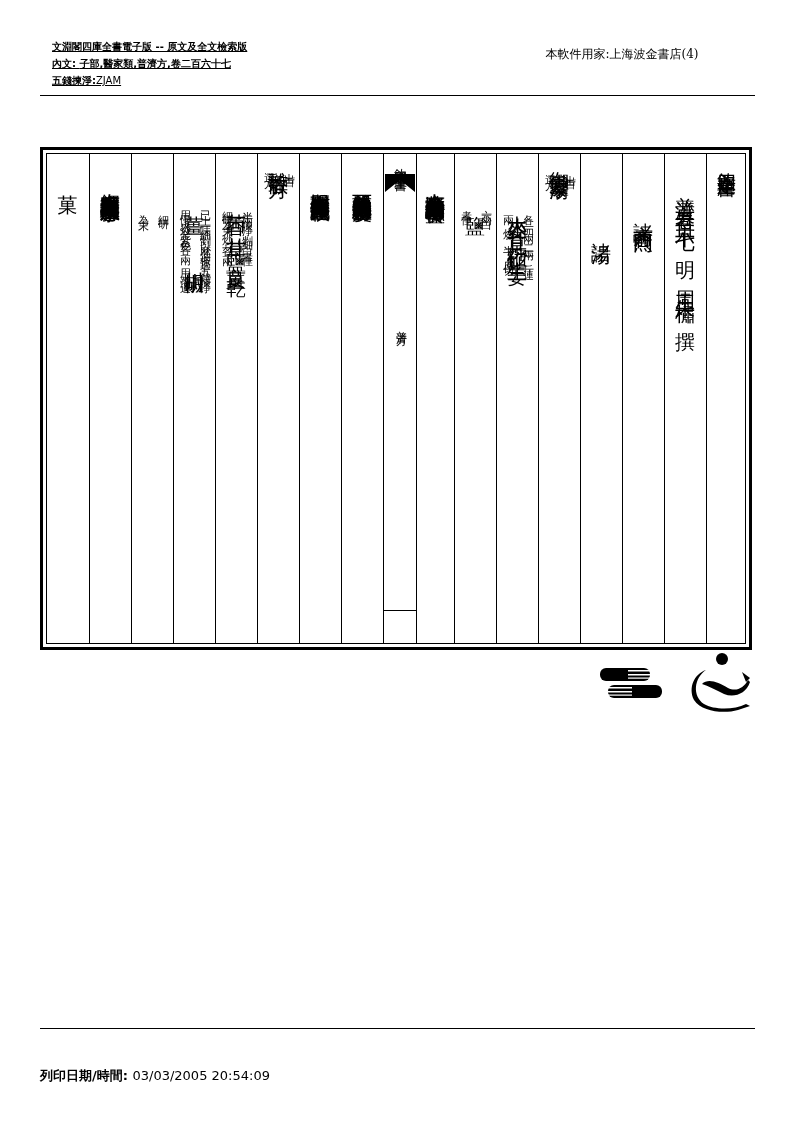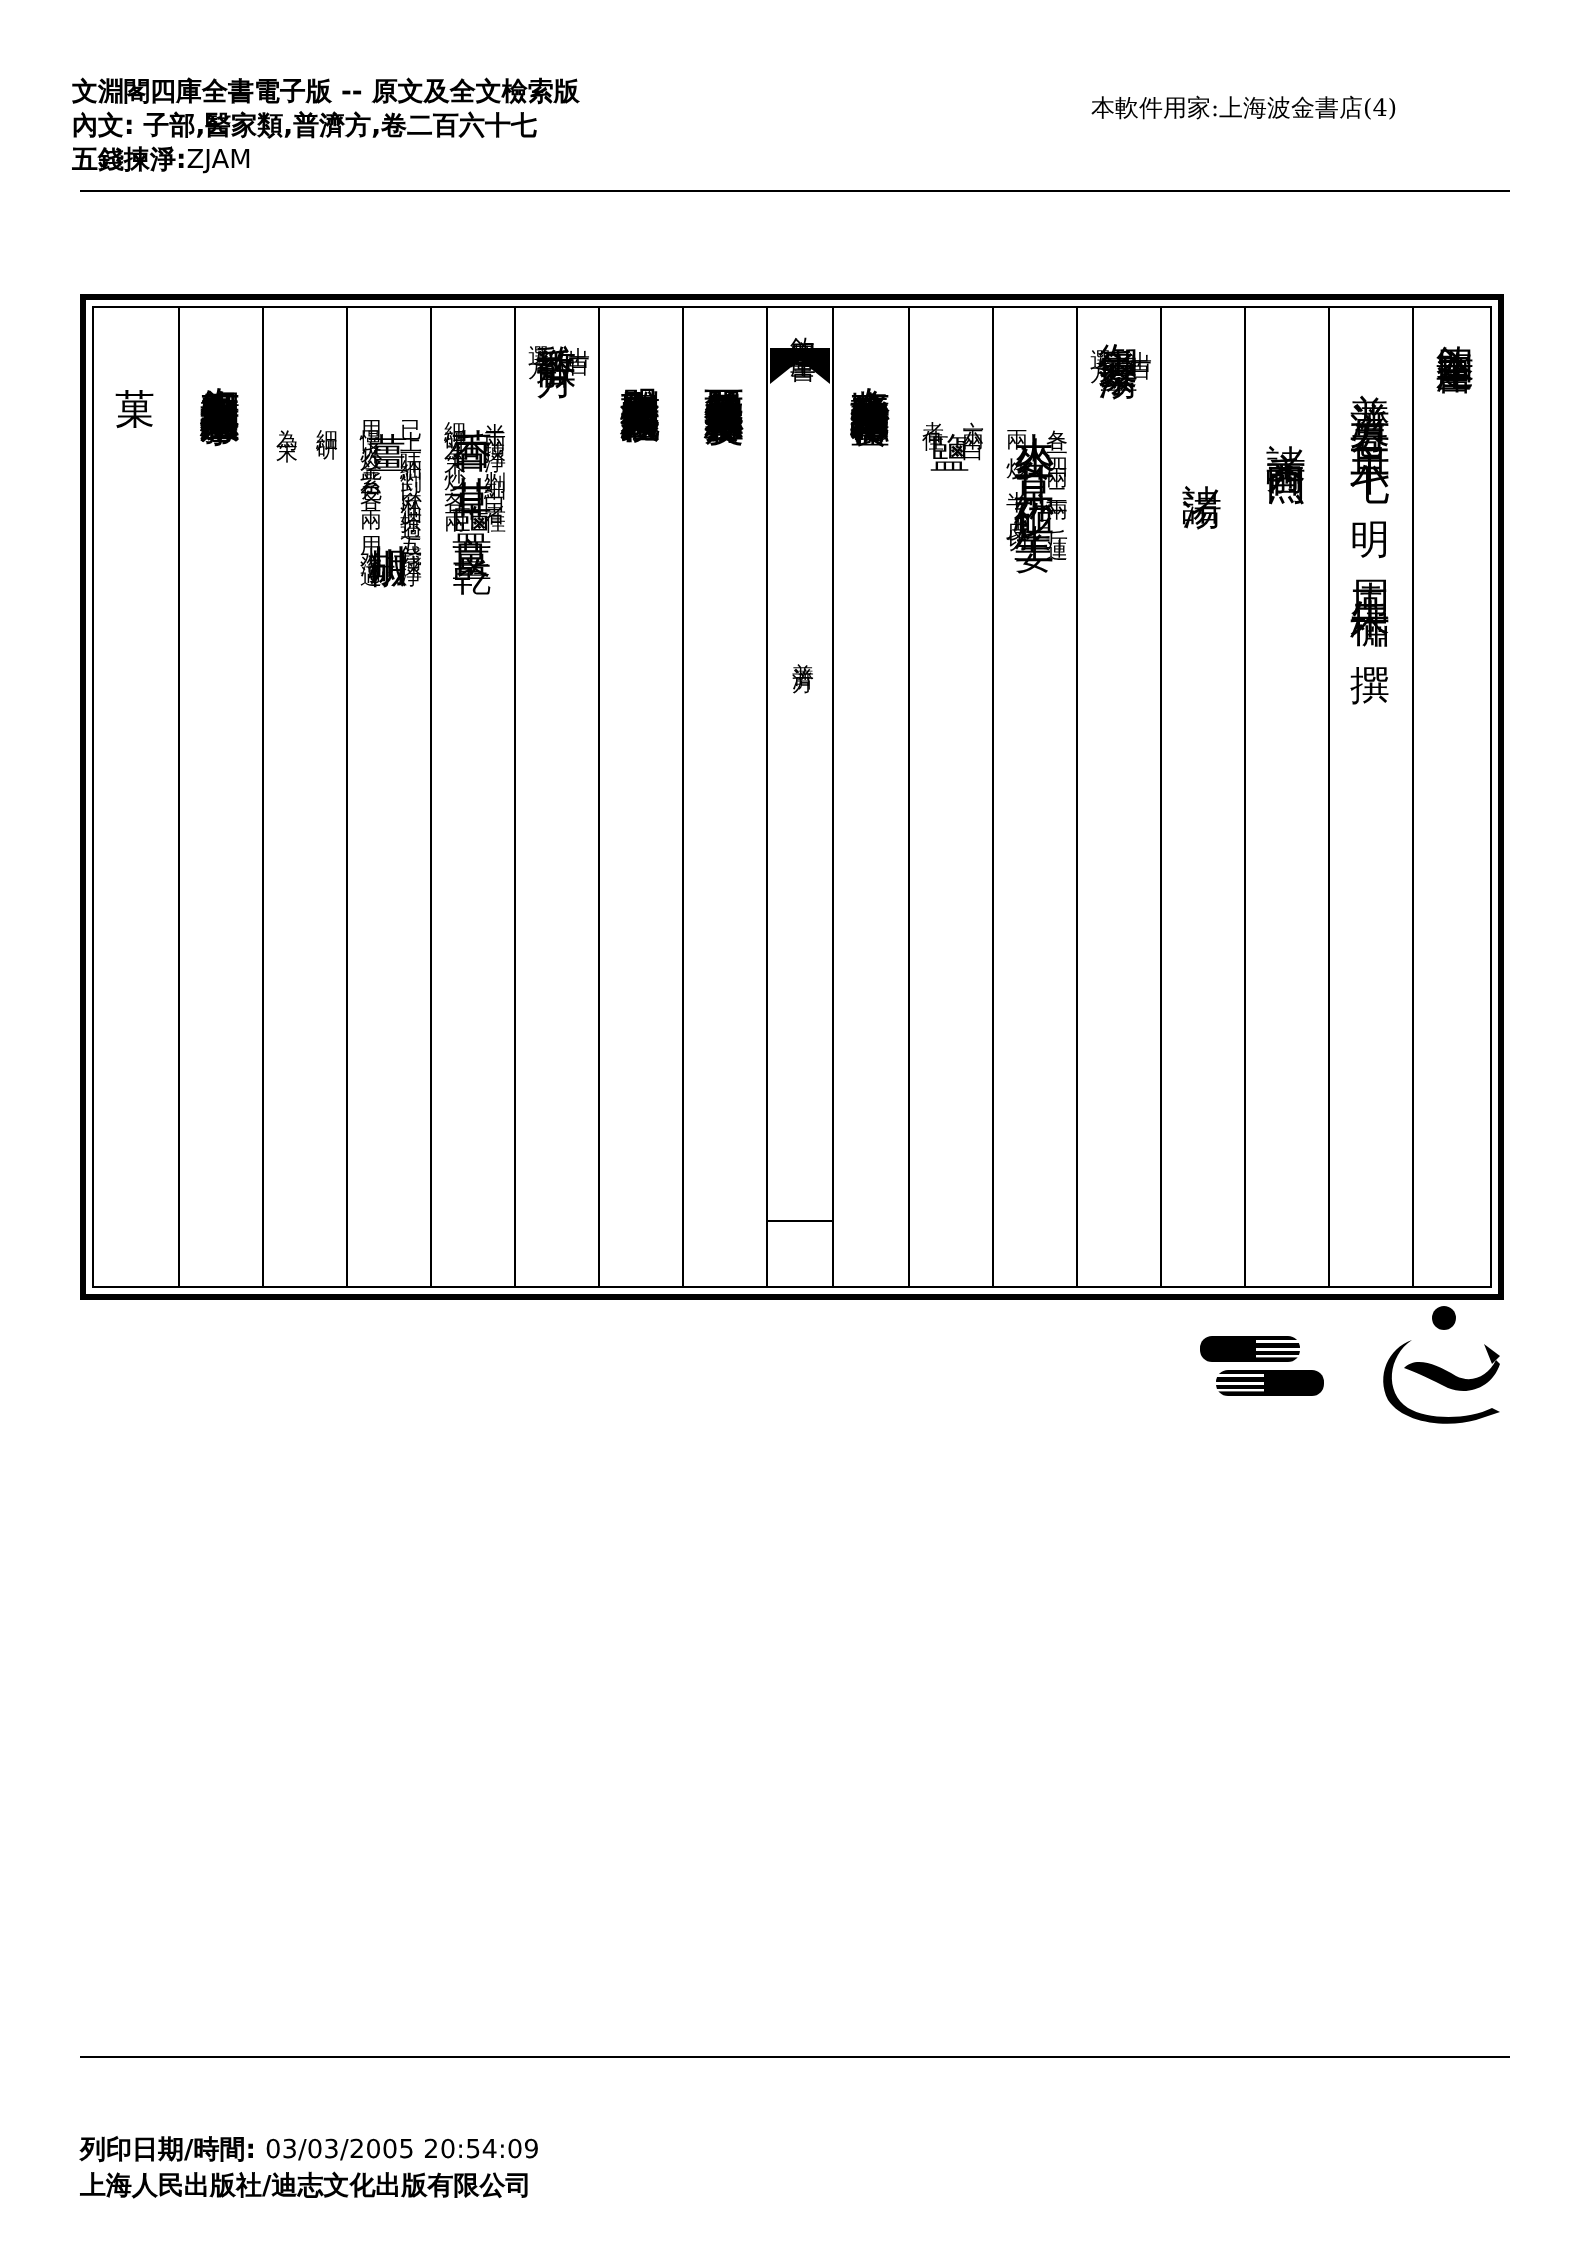--- a/index.html
+++ b/index.html
@@ -1,17 +1,17 @@
 <!DOCTYPE html>
 <html><head>
 <meta charset="utf-8">
 <style>
   html, body { margin:0; padding:0; background:#ffffff; }
   body { width:793px; height:1122px; position:relative; overflow:hidden; color:#000; font-family:"DejaVu Serif", serif; }
-  .hdr-left { position:absolute; left:36px; top:38px; font-family:"DejaVu Sans", sans-serif; font-weight:bold; font-size:13px; line-height:17px; }
+  .hdr-left { position:absolute; left:52px; top:38px; font-family:"DejaVu Sans", sans-serif; font-weight:bold; font-size:10px; line-height:17px;text-decoration:underline; }
   .hdr-left div { white-space:nowrap; }
   .hdr-right { position:absolute; right:40px; top:42px; width:260px; text-align:center; font-family:"DejaVu Serif", serif; font-size:12px; line-height:24px; }
   .hdr-right div { white-space:nowrap; padding-right:2px; }
   .rule-top { position:absolute; left:40px; right:38px; top:95px; height:0; border-top:1.5px solid #000; }
 
   .frame-outer { position:absolute; left:40px; top:147px; width:712px; height:503px; border:3px solid #000; box-sizing:border-box; }
   .frame-inner { position:absolute; left:3px; top:3px; right:3px; bottom:3px; border:1px solid #000; box-sizing:border-box; }
   .col { position:absolute; top:0; bottom:0; box-sizing:border-box; border-left:1px solid #000; }
   .col.first { border-left:none; }
   .vtext { writing-mode:vertical-rl; text-orientation:upright; font-size:20px; line-height:38px; letter-spacing:1px; white-space:nowrap; }
@@ -235,14 +235,13 @@
     <circle cx="34" cy="7" r="6" fill="#000"></circle>
     <path d="M18 18 C6 26 4 44 16 52 C26 58 46 58 58 52 L62 54 L50 58 C36 62 14 60 6 48 C0 36 6 22 18 18 Z" fill="#000"></path>
     <path d="M14 32 C20 26 30 30 40 36 C48 40 56 36 60 28 L62 30 C58 42 46 46 36 42 C28 38 20 34 14 32 Z" fill="#000"></path>
     <path d="M54 20 L62 26 L58 30 Z" fill="#000"></path>
   </svg>
 </div>
 
 <div class="rule-bot"></div>
 <div class="ftr">
   <div><span>列印日期/時間:</span> <span style="font-weight:normal;">03/03/2005 20:54:09</span></div>
-  <div>上海人民出版社/迪志文化出版有限公司</div>
 </div>
 
 </body></html>

